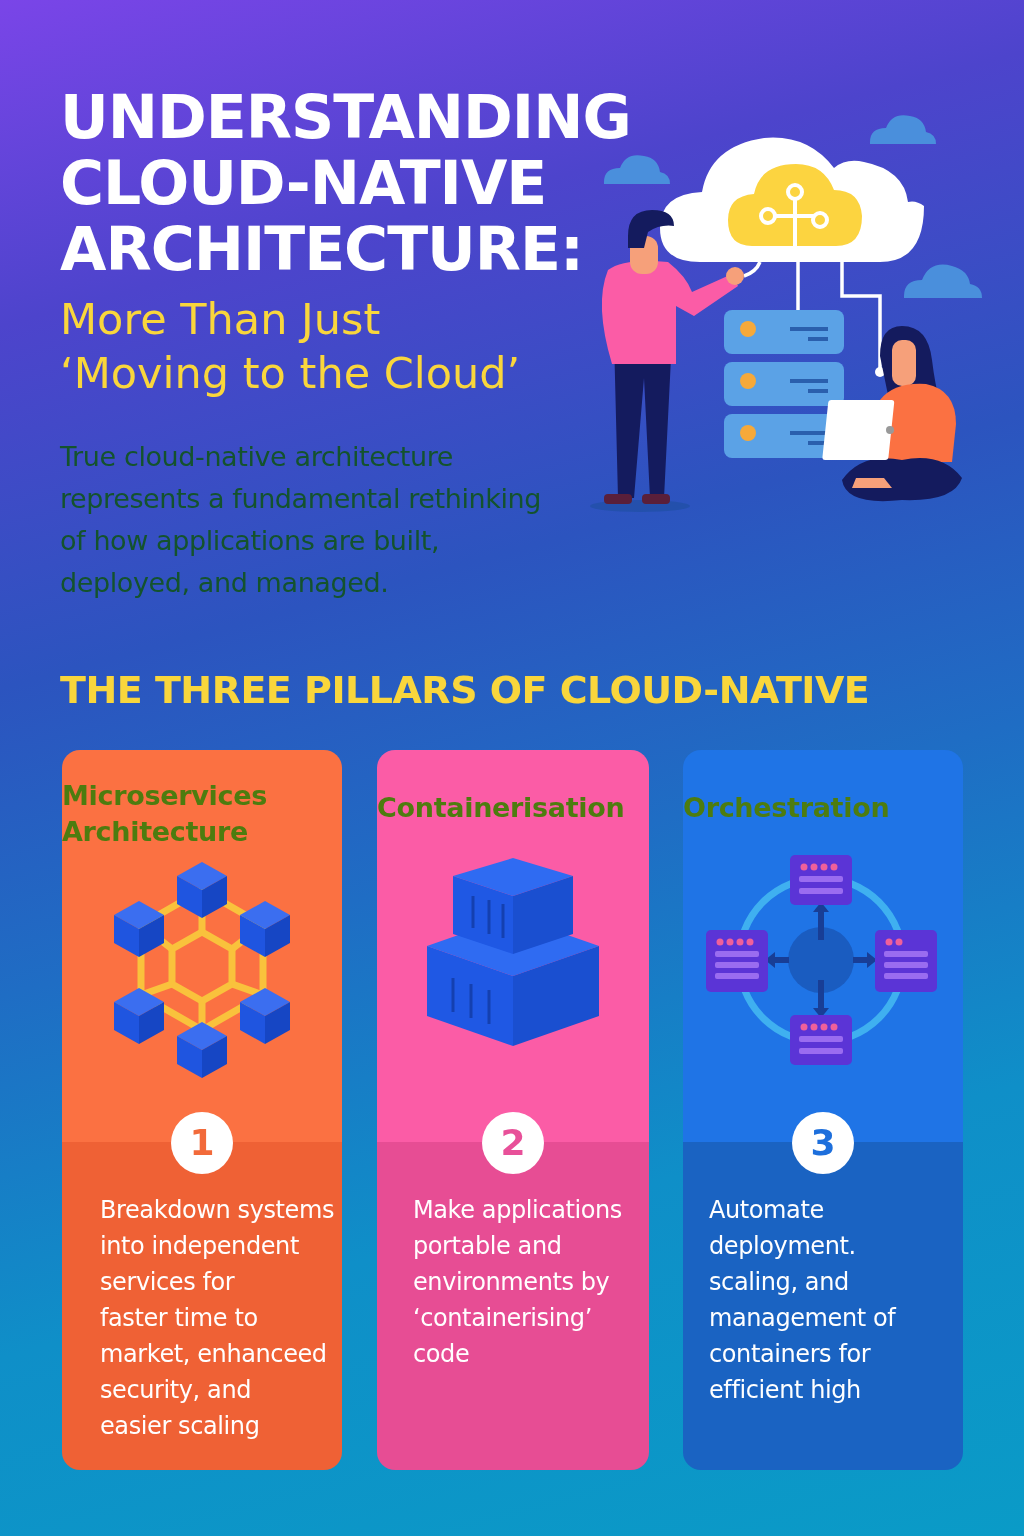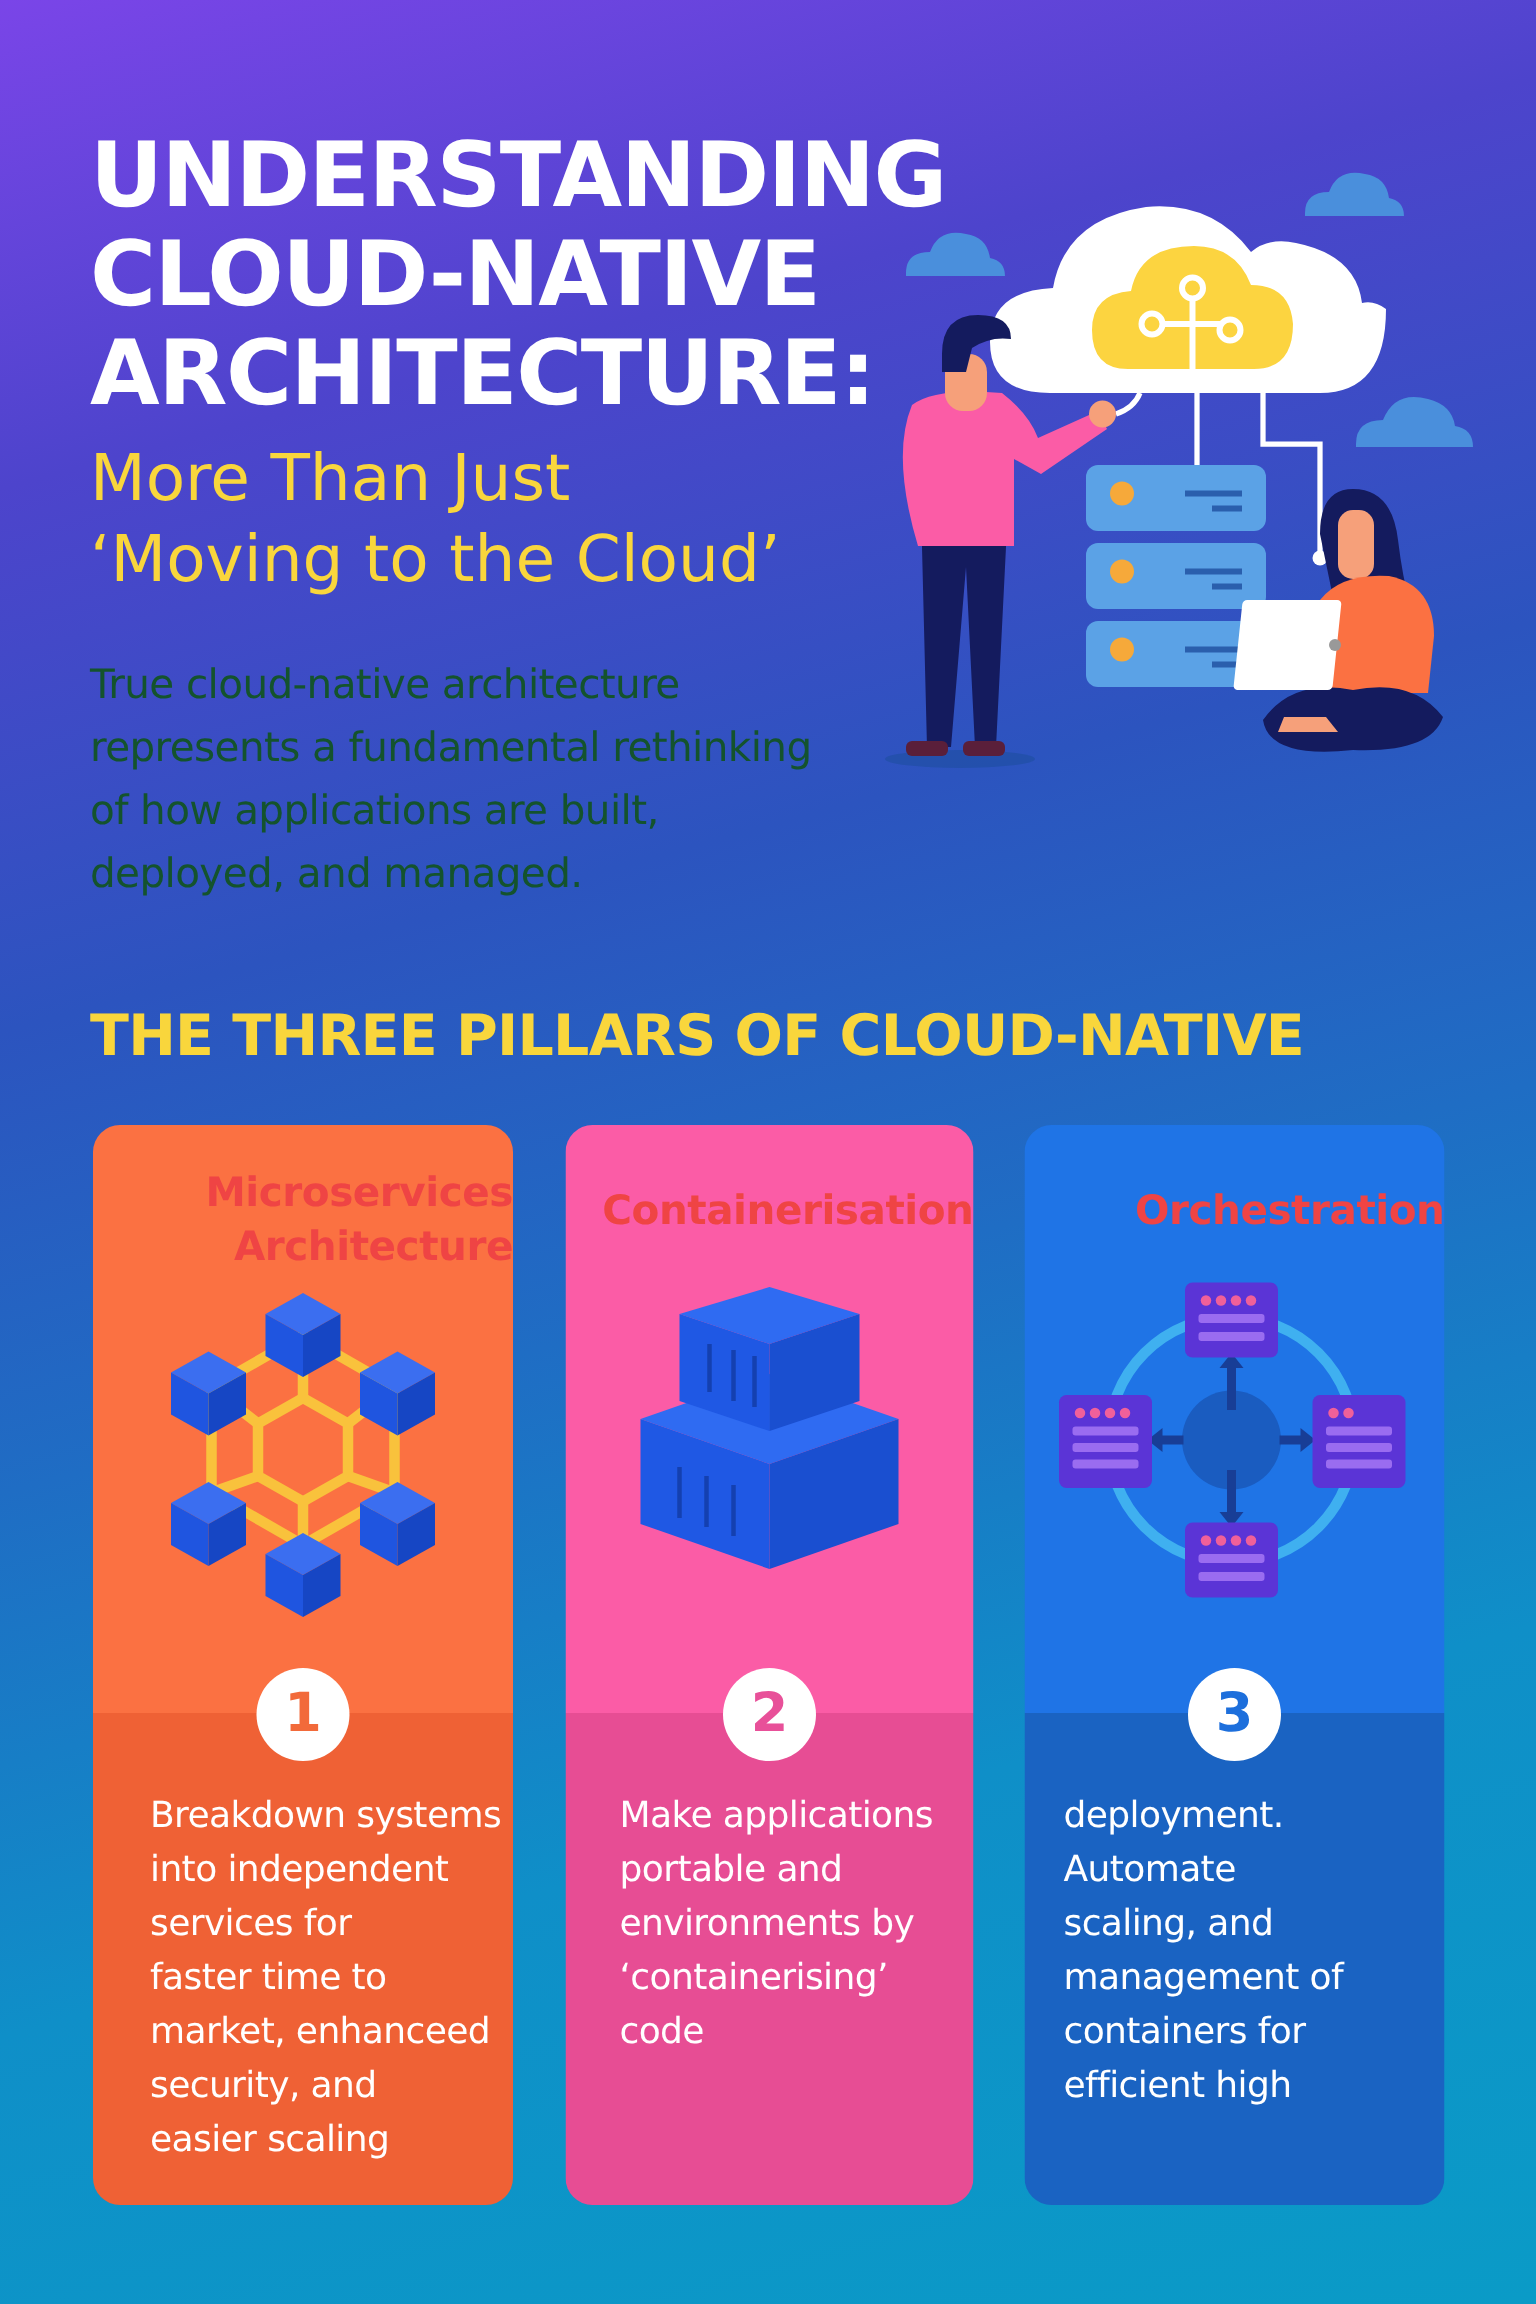--- a/index.html
+++ b/index.html
@@ -36,23 +36,23 @@
     white-space: nowrap;
   }
   .hero-art { position: absolute; left: 580px; top: 100px; width: 420px; height: 420px; }
 
   .card {
     position: absolute; top: 750px; height: 720px; border-radius: 18px; overflow: hidden;
   }
   .card .top { position: absolute; left: 0; right: 0; top: 0; height: 392px; }
   .card .bottom { position: absolute; left: 0; right: 0; top: 392px; bottom: 0; }
   .card-title {
-    position: absolute; left: 0; right: 0; top: 28px; text-align: right;
+    position: absolute; left: 0; right: 0; top: 28px; text-align: left;
     font-family: "DejaVu Sans", sans-serif; font-weight: 700;
-    font-size: 27px; line-height: 36px; color: #ef4444; letter-spacing: -0.3px;
+    font-size: 27px; line-height: 36px; color: #4d7c0f; letter-spacing: -0.3px;
   }
   .card-title span { display: block; white-space: nowrap; }
   .card-art { position: absolute; left: 0; right: 0; top: 100px; height: 280px; }
   .badge {
     position: absolute; top: 362px; width: 62px; height: 62px; border-radius: 50%;
     background: #fff; left: 50%; margin-left: -31px;
     font-family: "DejaVu Sans", sans-serif; font-weight: 700; font-size: 36px;
     line-height: 62px; text-align: center; z-index: 2;
   }
   .card-desc {
@@ -334,20 +334,20 @@
             <circle cx="216" cy="92" r="3.5"></circle>
           </g>
         <rect x="201" y="101" width="44" height="6" rx="2" fill="#9a6cf0"></rect>
           <rect x="201" y="112" width="44" height="6" rx="2" fill="#9a6cf0"></rect>
           <rect x="201" y="123" width="44" height="6" rx="2" fill="#9a6cf0"></rect>
       </g>
     </svg>
   </div>
   <div class="badge">3</div>
   <div class="card-desc">
+    <span>Automate</span>
     <span>deployment.</span>
-    <span>Automate</span>
     <span>scaling, and</span>
     <span>management of</span>
     <span>containers for</span>
     <span>efficient high</span>
   </div>
 </div>
 
 </body></html>

